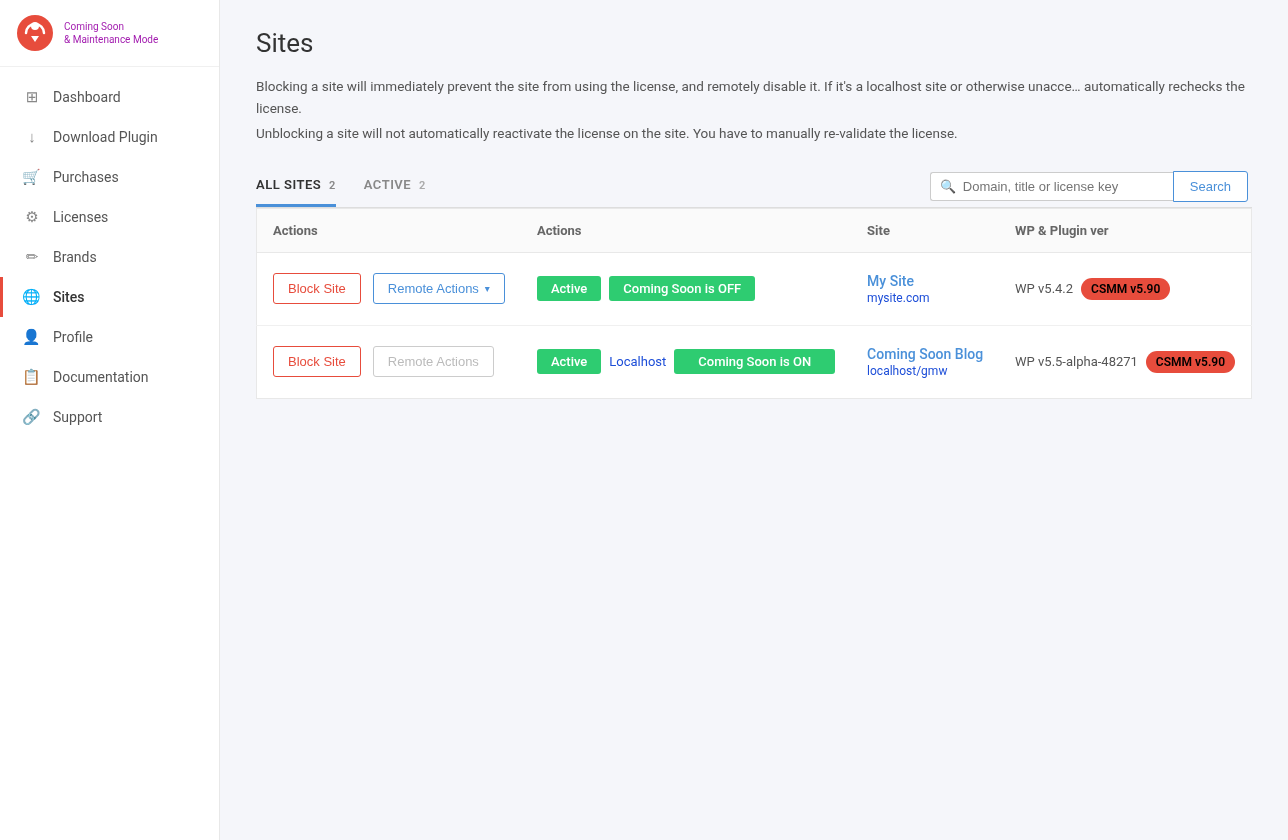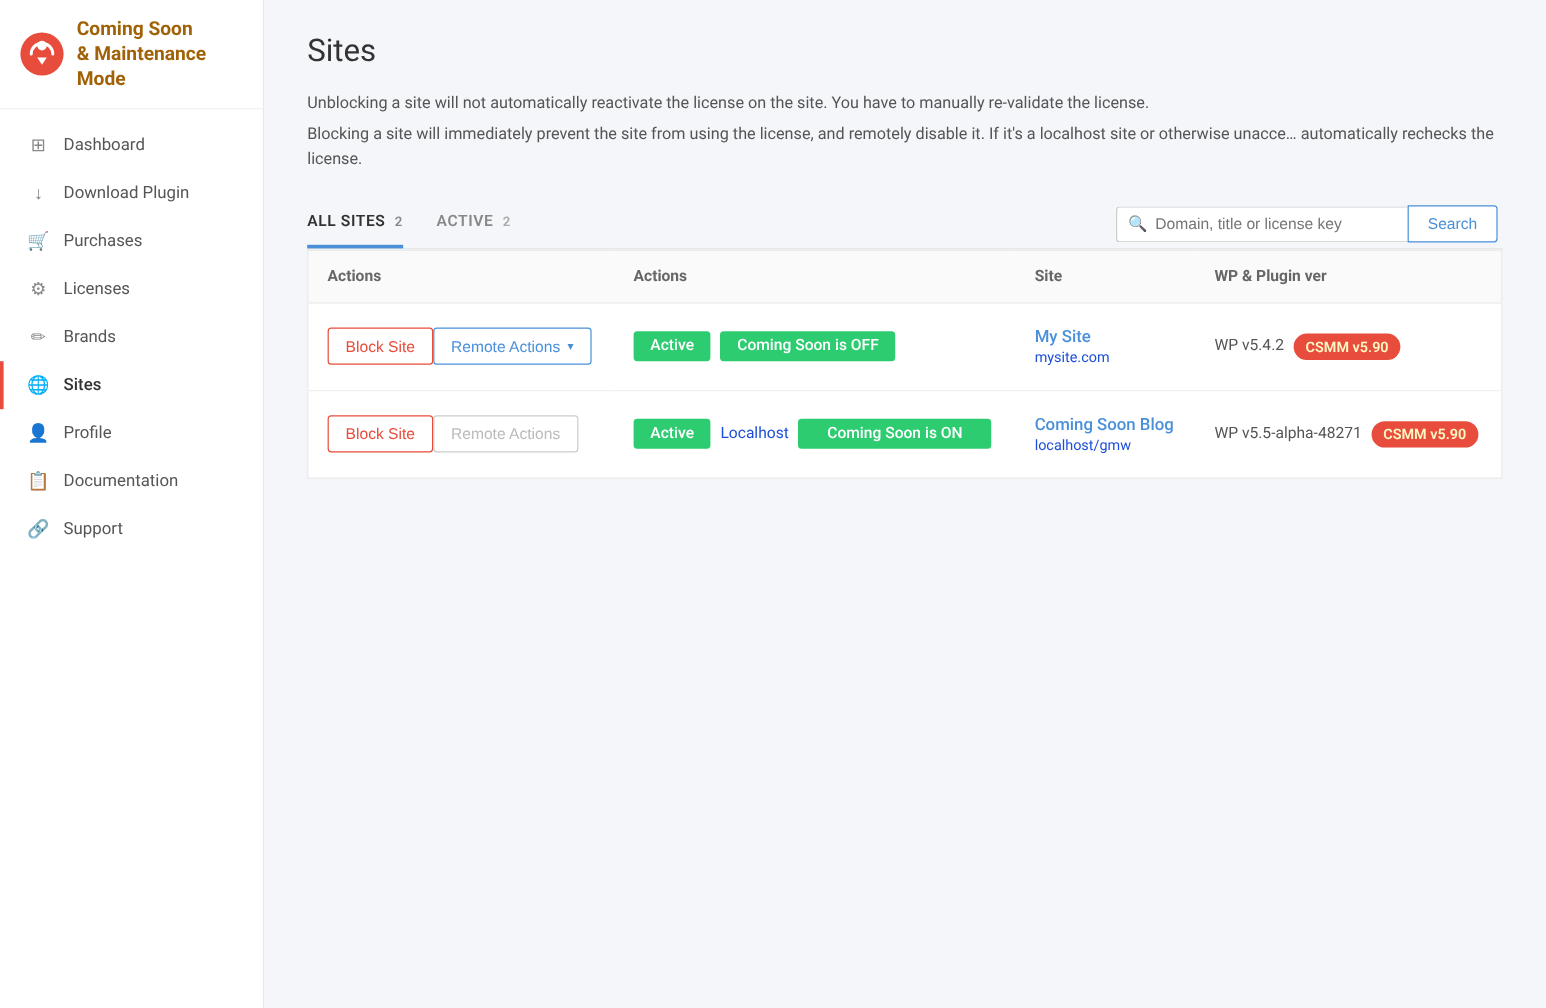--- a/index.html
+++ b/index.html
@@ -21,23 +21,23 @@
       padding: 14px 16px;
       border-bottom: 1px solid #f0f0f0;
       gap: 10px;
     }
     .logo-icon {
       width: 38px;
       height: 38px;
       flex-shrink: 0;
     }
     .logo-text {
-      font-size: 16px;
-      font-weight: 700;
-      color: #a16207;
+      font-size: 10px;
+      font-weight: 400;
+      color: #a21caf;
       line-height: 1.3;
     }
     .sidebar-nav {
       display: flex;
       flex-direction: column;
       padding: 10px 0;
       flex: 1;
     }
     .nav-item {
       display: flex;
@@ -221,21 +221,21 @@
       color: #bbb;
       background: #fff;
       border-radius: 3px;
       font-size: 13px;
       cursor: default;
       font-weight: 500;
     }
     .actions-cell {
       display: flex;
       align-items: center;
-      gap: 0;
+      gap: 12px;
     }
     .badge-active {
       background: #2ecc71;
       color: #fff;
       padding: 5px 14px;
       border-radius: 3px;
       font-size: 13px;
       font-weight: 500;
     }
     .badge-coming-soon-off {
@@ -274,21 +274,21 @@
       color: #1d4ed8;
       margin-top: 2px;
     }
     .wp-ver {
       font-size: 13px;
       color: #555;
       white-space: nowrap;
     }
     .badge-csmm {
       background: #e74c3c;
-      color: #fef9c3;
+      color: #000000;
       padding: 4px 10px;
       border-radius: 12px;
       font-size: 12px;
       font-weight: 600;
       margin-left: 8px;
     }
     .ver-cell {
       display: flex;
       align-items: center;
     }
@@ -358,22 +358,22 @@
       <span class="nav-icon">🔗</span>
       <span>Support</span>
     </div>
   </nav>
 </div>
 
 <div class="main">
   <div class="content">
     <h1 class="page-title">Sites</h1>
 
+    <p class="description">Blocking a site will immediately prevent the site from using the license, and remotely disable it. If it's a localhost site or otherwise unacce… automatically rechecks the license.</p>
     <p class="description">Unblocking a site will not automatically reactivate the license on the site. You have to manually re-validate the license.</p>
-    <p class="description">Blocking a site will immediately prevent the site from using the license, and remotely disable it. If it's a localhost site or otherwise unacce… automatically rechecks the license.</p>
 
     <div class="tabs">
       <div class="tab active">
         <span>ALL SITES</span>
         <span class="tab-count">2</span>
       </div>
       <div class="tab">
         <span>ACTIVE</span>
         <span class="tab-count">2</span>
       </div>

